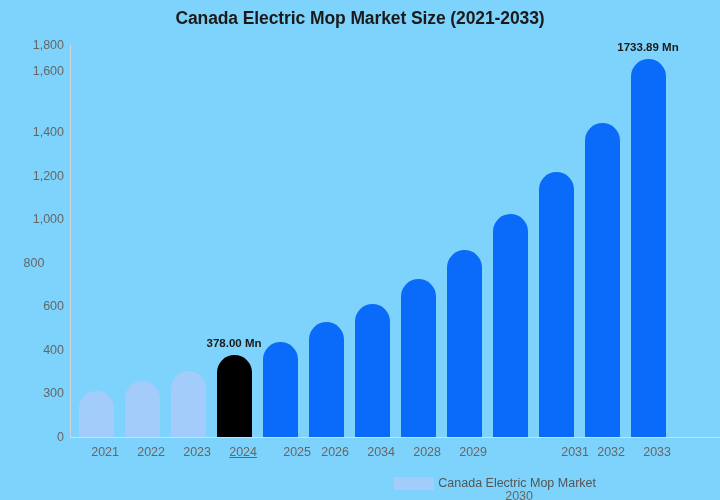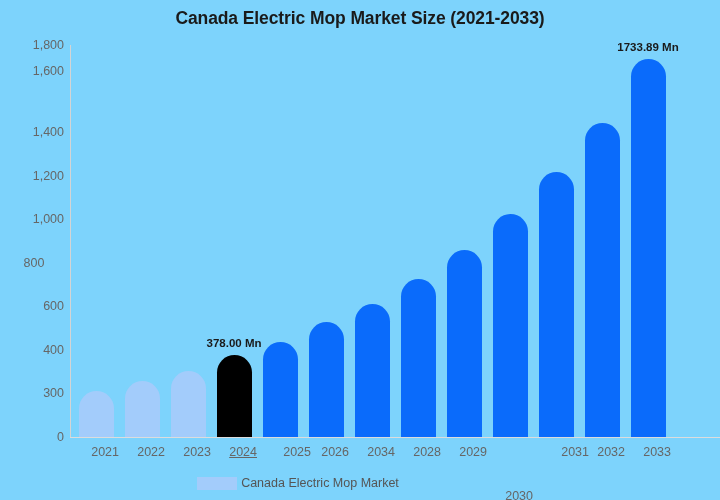--- a/index.html
+++ b/index.html
@@ -112,21 +112,21 @@
     transform: translateX(-50%);
     white-space: nowrap;
   }
   
   #legend {
     position: absolute;
     left: 0;
     top: 476px;
     width: 596px;
     display: flex;
-    justify-content: center;
+    justify-content: flex-end;
     align-items: center;
     gap: 4px;
   }
   #legend-swatch {
     width: 40px;
     height: 13px;
     display: block;
   }
   #legend-label {
     font-size: 12.5px;

